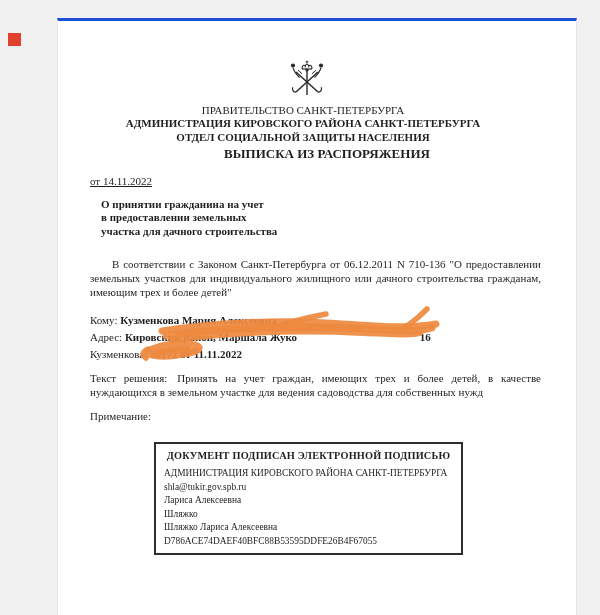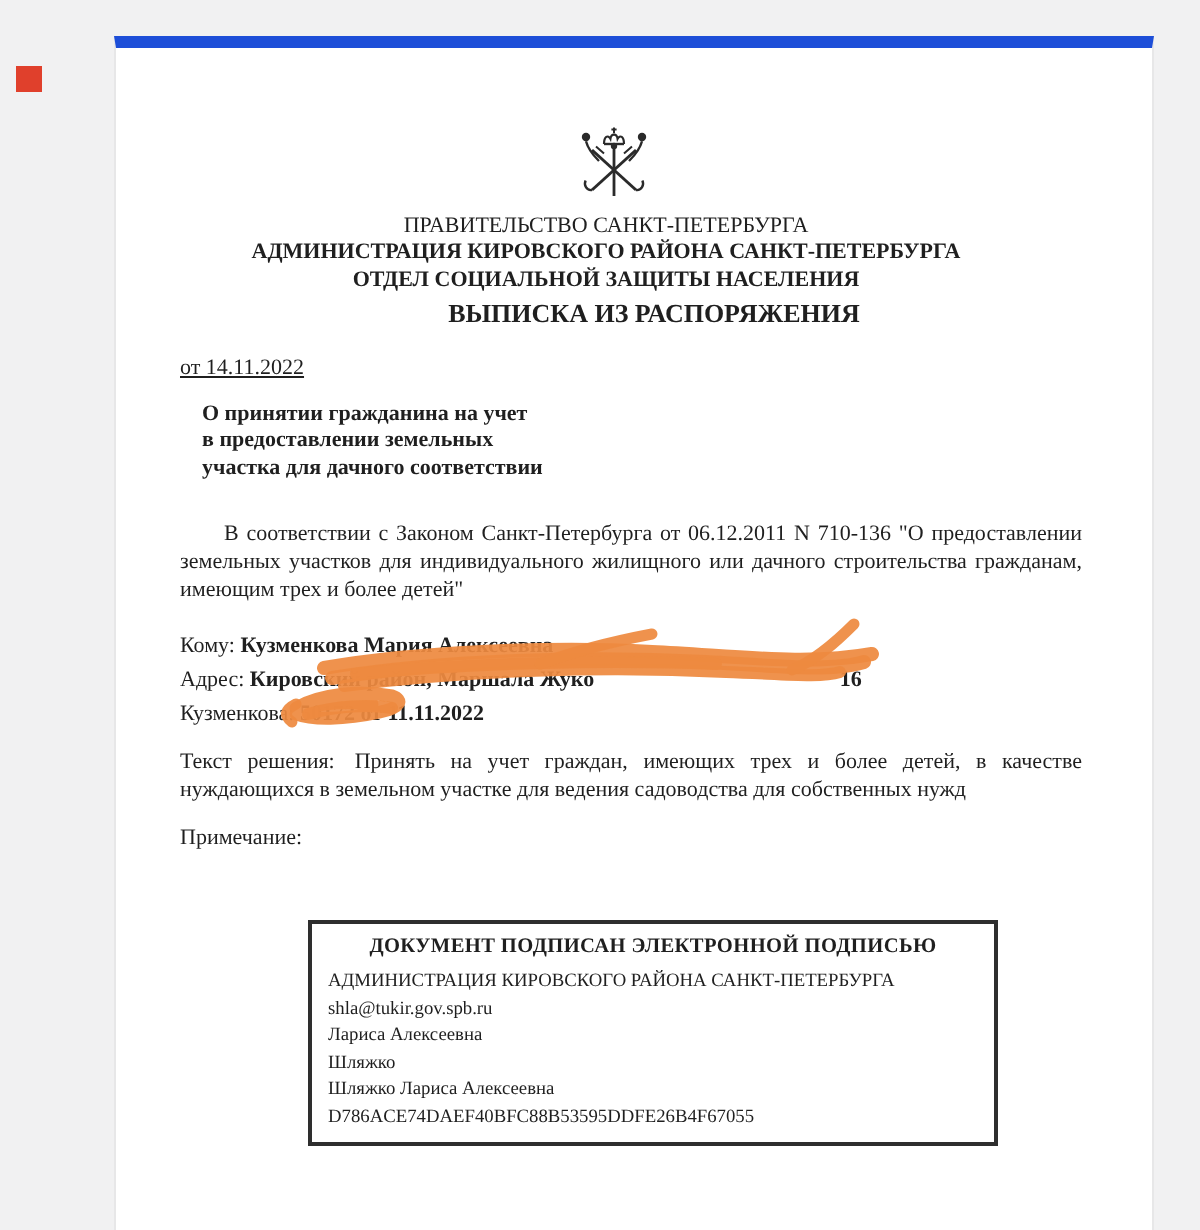--- a/index.html
+++ b/index.html
@@ -9,21 +9,21 @@
     font-family:"Liberation Serif", serif;
     color:#1f1f1f;
   }
   .red-marker{
     position:absolute;left:8px;top:33px;width:13px;height:13px;
     background:#e0402c;
   }
   .page{
     position:absolute;left:57px;top:18px;width:520px;height:597px;
     background:#ffffff;
-    border-left:1px solid #e7e7e8;border-top:6px solid #1d4ed8;border-right:1px solid #e7e7e8;
+    border-left:1px solid #e7e7e8;border-top:3px solid #1d4ed8;border-right:1px solid #e7e7e8;
     box-sizing:border-box;
   }
   .emblem{position:absolute;left:227px;top:38px;width:44px;height:42px;}
   .header{
     position:absolute;left:0;top:83px;width:490px;text-align:center;line-height:1.22;
   }
   .header .h1{font-size:11px;font-weight:normal;}
   .header .h2{font-size:11px;font-weight:bold;}
   .header .h3{font-size:11px;font-weight:bold;}
   .header .h4{font-size:13px;font-weight:bold;margin-top:2px;padding-left:48px;}
@@ -43,21 +43,21 @@
   .line-to{top:293px;}
   .line-address{top:310px;}
   .line-application{top:327px;}
   .decision{
     position:absolute;left:32px;top:351px;width:451px;font-size:11px;line-height:13.8px;
     text-align:justify;
   }
   .decision .lbl{margin-right:10px;}
   .note{position:absolute;left:32px;top:389px;font-size:11px;}
   .sig-box{
-    position:absolute;left:96px;top:436px;width:345px;height:113px;
+    position:absolute;left:96px;top:421px;width:309px;height:113px;
     border:2px solid #2e2e2e;box-sizing:border-box;
   }
   .sig-title{
     text-align:center;font-weight:bold;font-size:10.3px;margin-top:6px;letter-spacing:.2px;
   }
   .sig-lines{margin:6px 0 0 8px;font-size:9.4px;line-height:13.5px;}
   .scribble{position:absolute;left:0;top:0;width:520px;height:597px;pointer-events:none;}
   .scribble path{fill:none;stroke:#ee8a3f;stroke-linecap:round;stroke-linejoin:round;opacity:.93;}
   .emblem path, .emblem line{stroke:#2a2a2a;fill:none;}
 </style>
@@ -94,21 +94,21 @@
     <div class="h2">АДМИНИСТРАЦИЯ КИРОВСКОГО РАЙОНА САНКТ-ПЕТЕРБУРГА</div>
     <div class="h3">ОТДЕЛ СОЦИАЛЬНОЙ ЗАЩИТЫ НАСЕЛЕНИЯ</div>
     <div class="h4">ВЫПИСКА ИЗ РАСПОРЯЖЕНИЯ</div>
   </div>
 
   <div class="date-line">от 14.11.2022</div>
 
   <div class="subject">
     <div>О принятии гражданина на учет</div>
     <div>в предоставлении земельных</div>
-    <div>участка для дачного соответствии</div>
+    <div>участка для дачного строительства</div>
   </div>
 
   <div class="intro">В соответствии с Законом Санкт-Петербурга от 06.12.2011 N 710-136 "О предоставлении земельных участков для индивидуального жилищного или дачного строительства гражданам, имеющим трех и более детей"</div>
 
   <div class="kv-line line-to">
     <span class="lbl">Кому:</span>
     <span class="val">Кузменкова Мария Алексеевна</span>
   </div>
 
   <div class="kv-line line-address">

